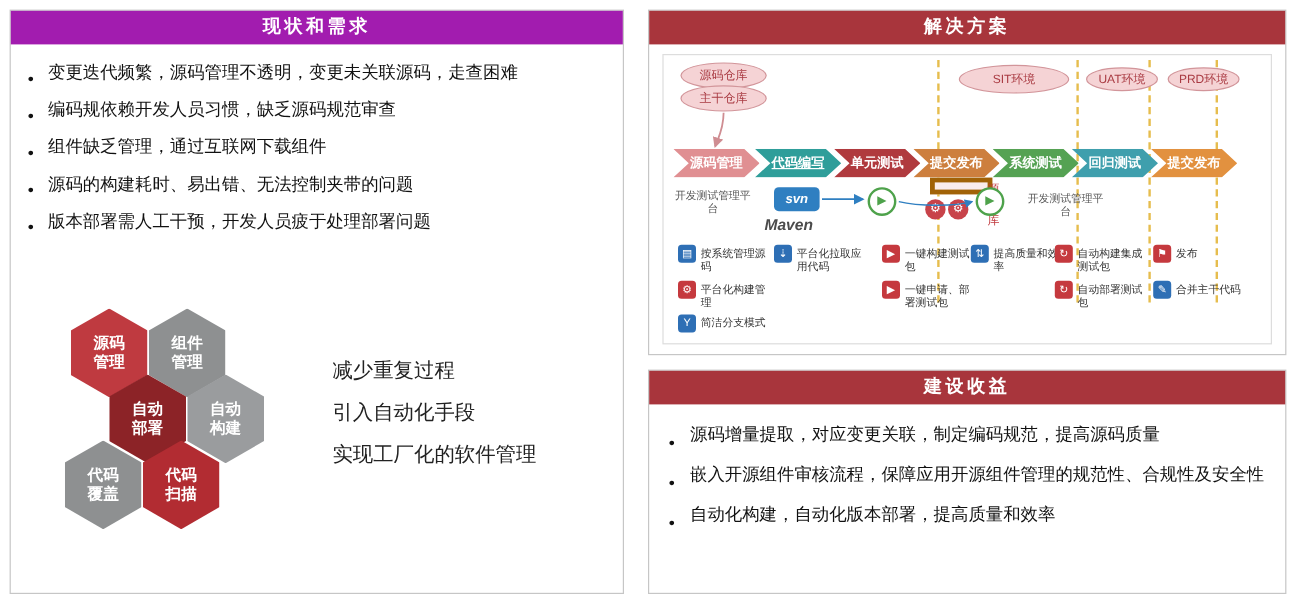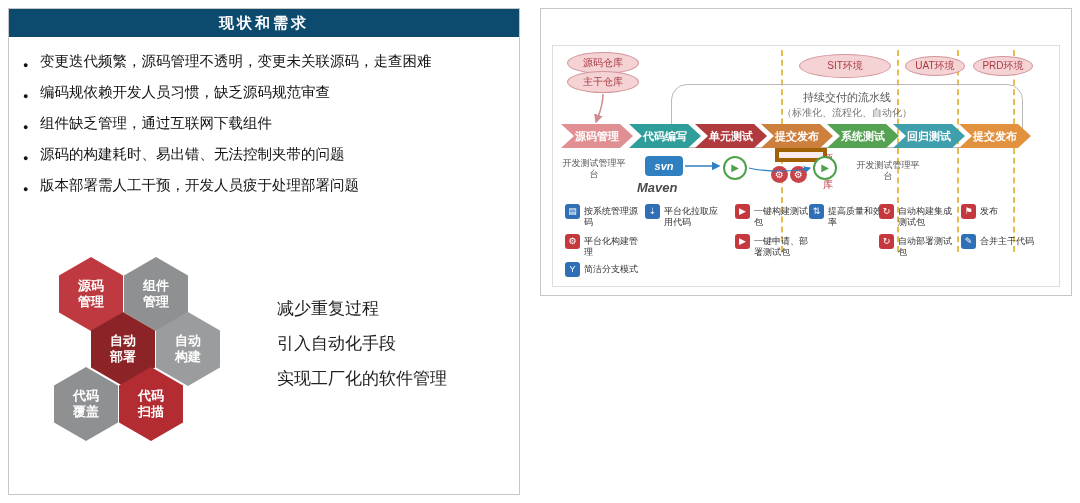--- a/index.html
+++ b/index.html
@@ -53,21 +53,21 @@
   .bbullets{list-style:none;margin:14px 0 0;padding:0 16px;}
   .bbullets li{position:relative;padding-left:18px;font-size:14.5px;line-height:24px;margin-bottom:9px;color:#111;}
   .bbullets li::before{content:"●";position:absolute;left:0;top:6px;font-size:9px;color:#111;}
 </style>
 </head>
 <body>
 
 <div class="stage">
 
   <div class="panel" id="panel-left">
-    <div class="panel-header" style="background-color: #0c4a6e;">现状和需求</div>
+    <div class="panel-header" style="background-color: #a21caf;">现状和需求</div>
     <ul class="bullets">
       <li>变更迭代频繁，源码管理不透明，变更未关联源码，走查困难</li>
       <li>编码规依赖开发人员习惯，缺乏源码规范审查</li>
       <li>组件缺乏管理，通过互联网下载组件</li>
       <li>源码的构建耗时、易出错、无法控制夹带的问题</li>
       <li>版本部署需人工干预，开发人员疲于处理部署问题</li>
     </ul>
     <div class="hexwrap">
       <div class="hex" style="left: 26px; top: 0px; background-color: rgb(191, 58, 64);">源码
 管理</div>
@@ -83,41 +83,38 @@
 扫描</div>
     </div>
     <div class="goals">
       <div>减少重复过程</div>
       <div>引入自动化手段</div>
       <div>实现工厂化的软件管理</div>
     </div>
   </div>
 
   <div class="panel" id="panel-solution">
+    <div class="panel-header" style="background-color: rgb(168, 53, 60);">解决方案</div>
     <div class="diagram">
 
       <div class="vdash" style="left:228px;"></div>
       <div class="vdash" style="left:344px;"></div>
       <div class="vdash" style="left:404px;"></div>
       <div class="vdash" style="left:460px;"></div>
 
       <div class="oval" style="left:14px;top:6px;width:72px;height:22px;">源码仓库</div>
       <div class="oval" style="left:14px;top:25px;width:72px;height:22px;">主干仓库</div>
 
       <div class="oval" style="left:246px;top:8px;width:92px;height:24px;">SIT环境</div>
       <div class="oval" style="left:352px;top:10px;width:60px;height:20px;">UAT环境</div>
       <div class="oval" style="left:420px;top:10px;width:60px;height:20px;">PRD环境</div>
 
-      <div class="banner">
-        <div class="l1">持续交付的流水线</div>
-        <div class="l2">（标准化、流程化、自动化）</div>
-      </div>
 
       <div class="stagearrow" style="left: 8px; background-color: rgb(224, 143, 146);">源码管理</div>
-      <div class="stagearrow" style="left: 76px; background-color: rgb(47, 158, 154);">代码编写</div>
+      <div class="stagearrow" style="left: 76px; background-color: rgb(47, 158, 154); text-decoration: underline;">代码编写</div>
       <div class="stagearrow" style="left: 142px; background-color: rgb(176, 58, 62);">单元测试</div>
       <div class="stagearrow" style="left: 208px; background-color: rgb(205, 127, 62);">提交发布</div>
       <div class="stagearrow" style="left: 274px; background-color: rgb(85, 162, 83);">系统测试</div>
       <div class="stagearrow" style="left: 340px; background-color: rgb(63, 159, 173);">回归测试</div>
       <div class="stagearrow" style="left: 406px; background-color: rgb(226, 145, 63);">提交发布</div>
 
       <div class="smalltext" style="left:8px;top:112px;width:66px;">开发测试管理平台</div>
       <div class="svnbox">svn</div>
       <div class="mavenlogo">Maven</div>
       <div class="play" style="left:170px;top:110px;">▶</div>
@@ -182,14 +179,22 @@
         <span class="flab">合并主干代码</span>
       </div>
       <div class="feat" style="left:12px;top:216px;">
         <span class="fic" style="background-color: rgb(46, 111, 181);">Y</span>
         <span class="flab">简洁分支模式</span>
       </div>
 
     </div>
   </div>
 
+  <div class="panel" id="panel-benefits">
+    <div class="panel-header" style="background-color: rgb(168, 53, 60);">建设收益</div>
+    <ul class="bbullets">
+      <li>源码增量提取，对应变更关联，制定编码规范，提高源码质量</li>
+      <li>嵌入开源组件审核流程，保障应用开源组件管理的规范性、合规性及安全性</li>
+      <li>自动化构建，自动化版本部署，提高质量和效率</li>
+    </ul>
+  </div>
 
 </div>
 
 </body></html>

